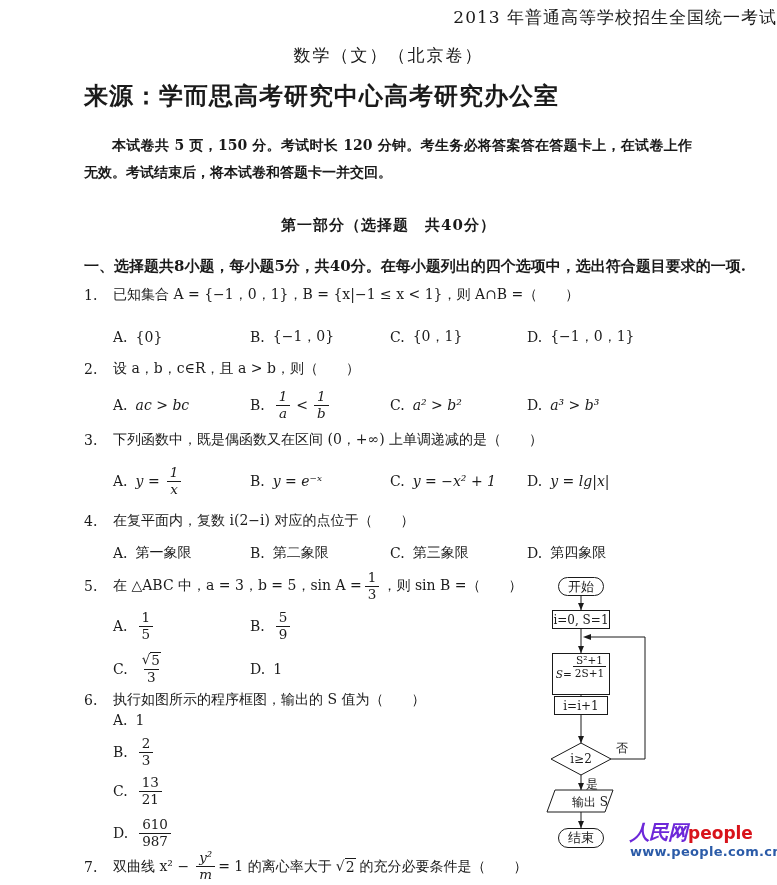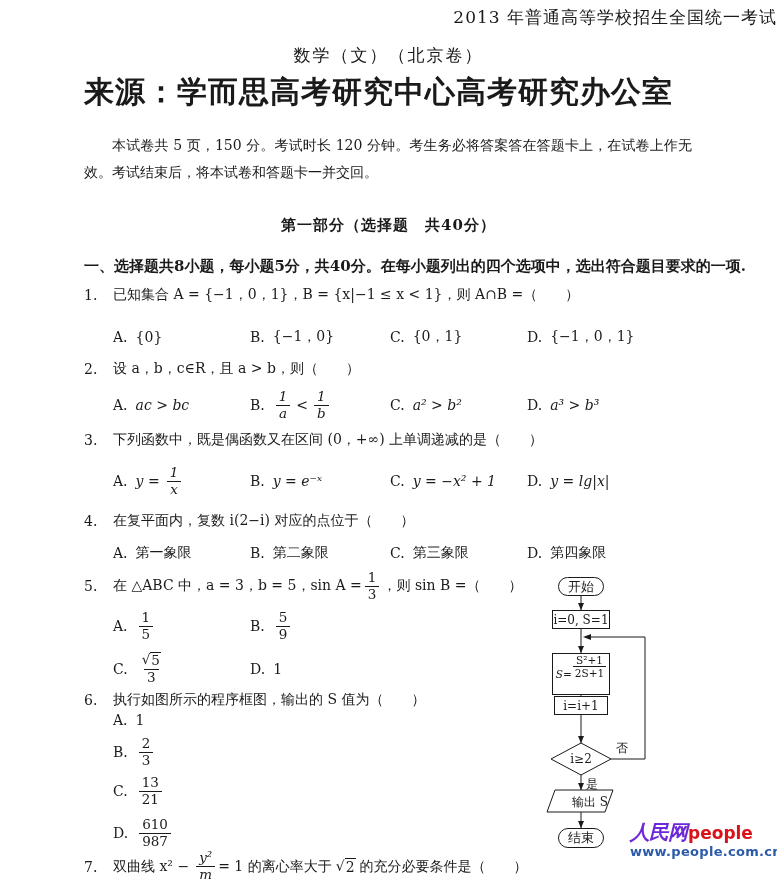--- a/index.html
+++ b/index.html
@@ -4,22 +4,22 @@
 <style>
   html,body{margin:0;padding:0;background:#fff;}
   .page{
     position:relative;width:777px;height:885px;background:#ffffff;
     font-family:"DejaVu Serif","Liberation Serif",serif;color:#1a1a1a;
     overflow:hidden;
   }
   .center-line{position:absolute;left:0;width:100%;text-align:center;white-space:nowrap;}
   .t1{top:6px;font-size:17px;letter-spacing:1px;text-align:right;}
   .t2{top:44px;font-size:17px;letter-spacing:2px;}
-  .src{position:absolute;top:72px;left:84px;font-size:30px;font-weight:700;letter-spacing:1px;white-space:nowrap;font-family:Liberation Serif, serif;}
-  .notice{position:absolute;top:132px;left:84px;width:608px;margin:0;font-size:14px;font-weight:400;line-height:1.9;text-indent:2em;text-align:justify;}
+  .src{position:absolute;top:80px;left:84px;font-size:24px;font-weight:700;letter-spacing:1px;white-space:nowrap;font-family:Liberation Serif, serif;}
+  .notice{position:absolute;top:132px;left:84px;width:608px;margin:0;font-size:14px;font-weight:700;line-height:1.9;text-indent:2em;text-align:justify;}
   .part1{position:absolute;top:216px;left:0;width:100%;text-align:center;font-size:15px;font-weight:700;letter-spacing:1px;}
   .intro{position:absolute;top:257px;left:84px;font-size:15px;font-weight:700;white-space:nowrap;}
   .qrow{position:absolute;left:84px;display:flex;align-items:center;font-size:14px;white-space:nowrap;}
   .qno{flex:0 0 29px;}
   .opts{position:absolute;left:113px;display:flex;align-items:center;font-size:14px;white-space:nowrap;}
   .opt{display:inline-flex;align-items:center;}
   .opt .olabel{margin-right:8px;}
   .w1{width:137px;}.w2{width:140px;}.w3{width:137px;}
   .math{font-style:italic;font-family:"DejaVu Serif","Liberation Serif",serif;}
   .frac{display:inline-flex;flex-direction:column;align-items:center;line-height:1.15;font-size:13.5px;vertical-align:middle;margin:0 3px;}

